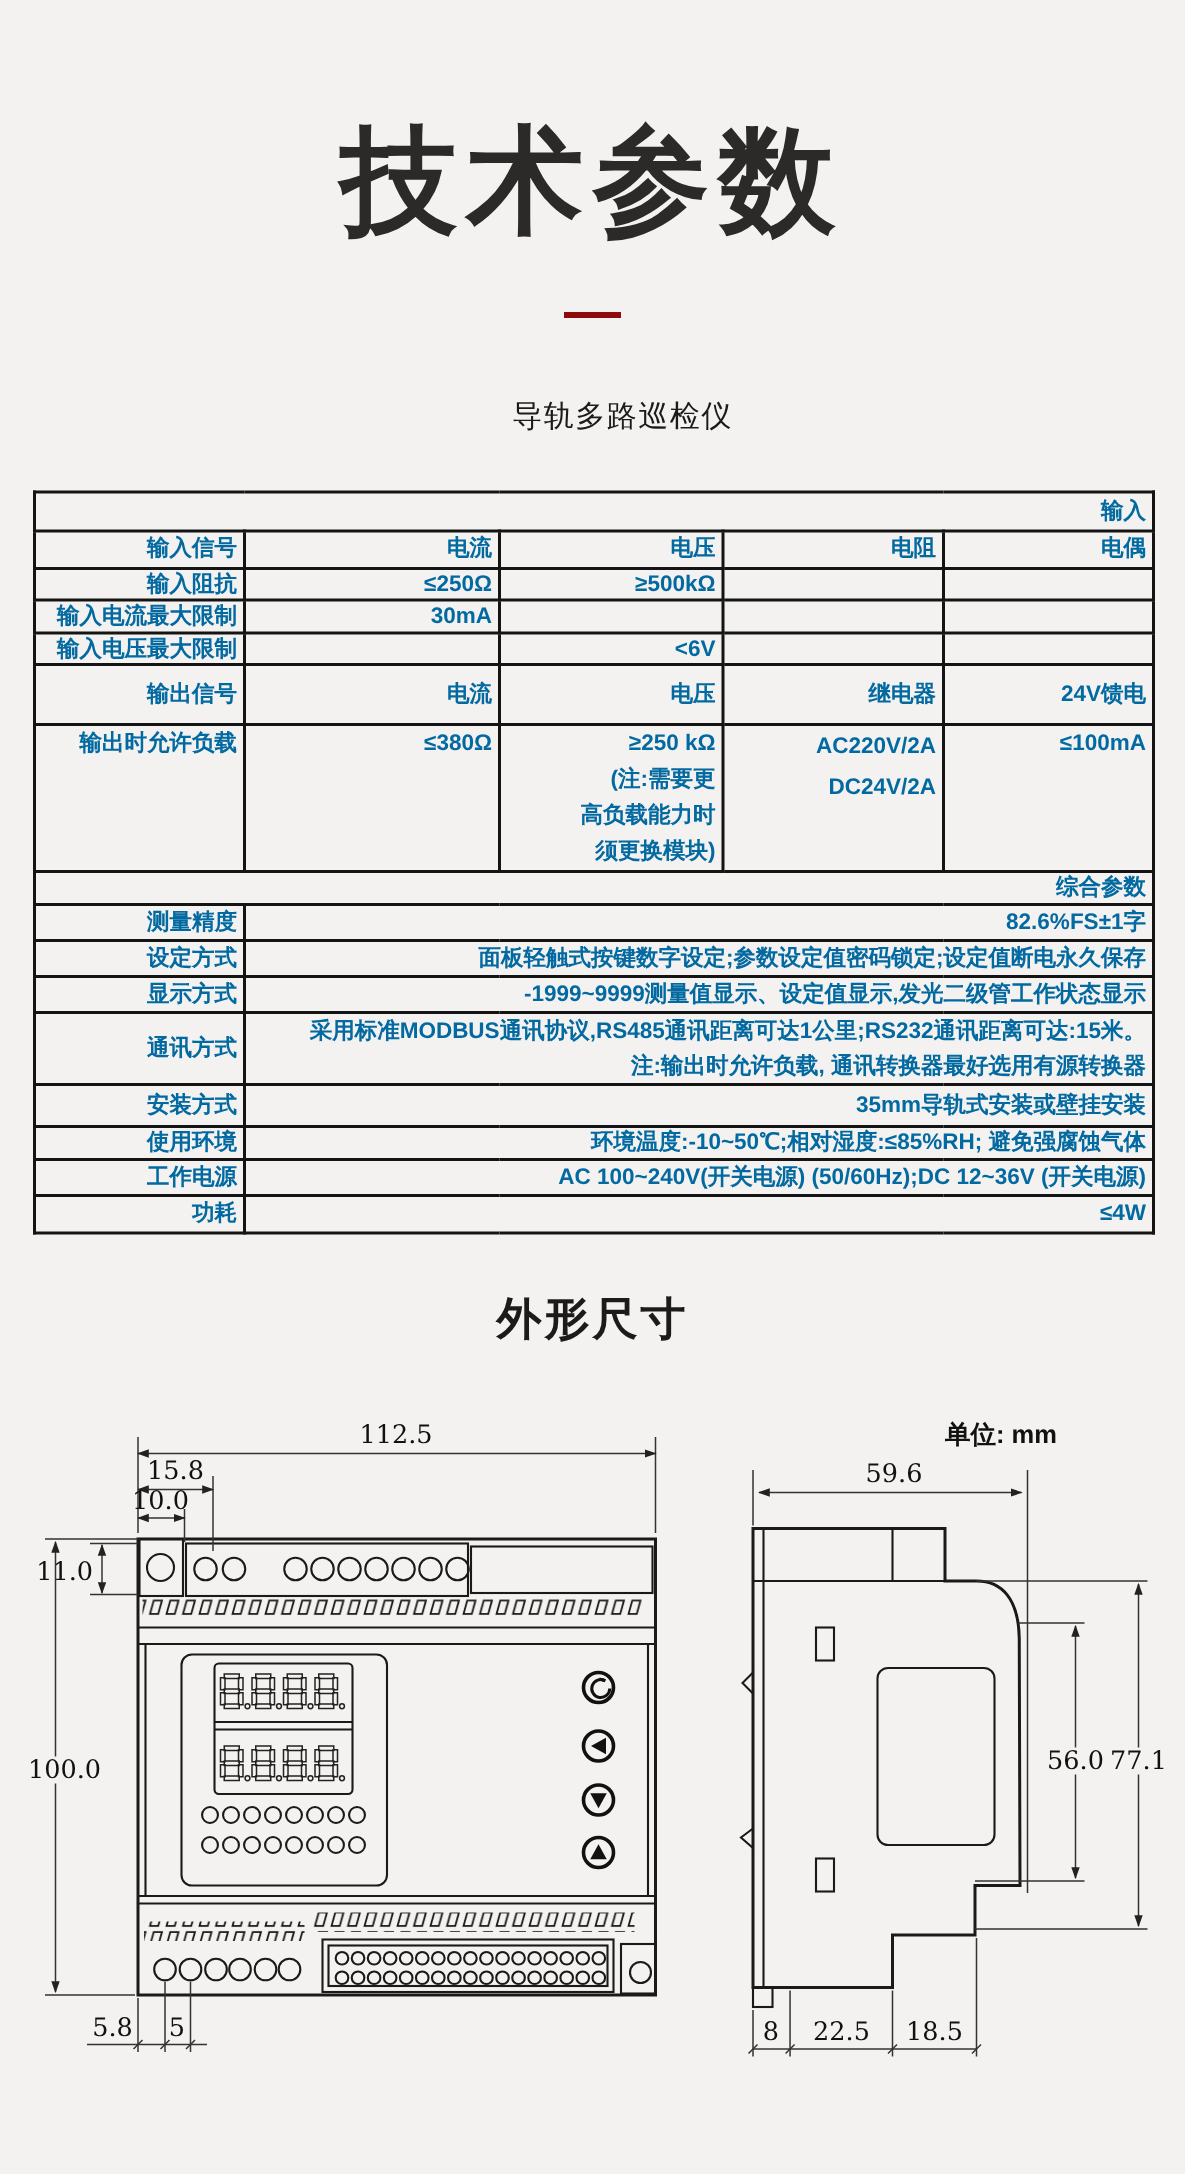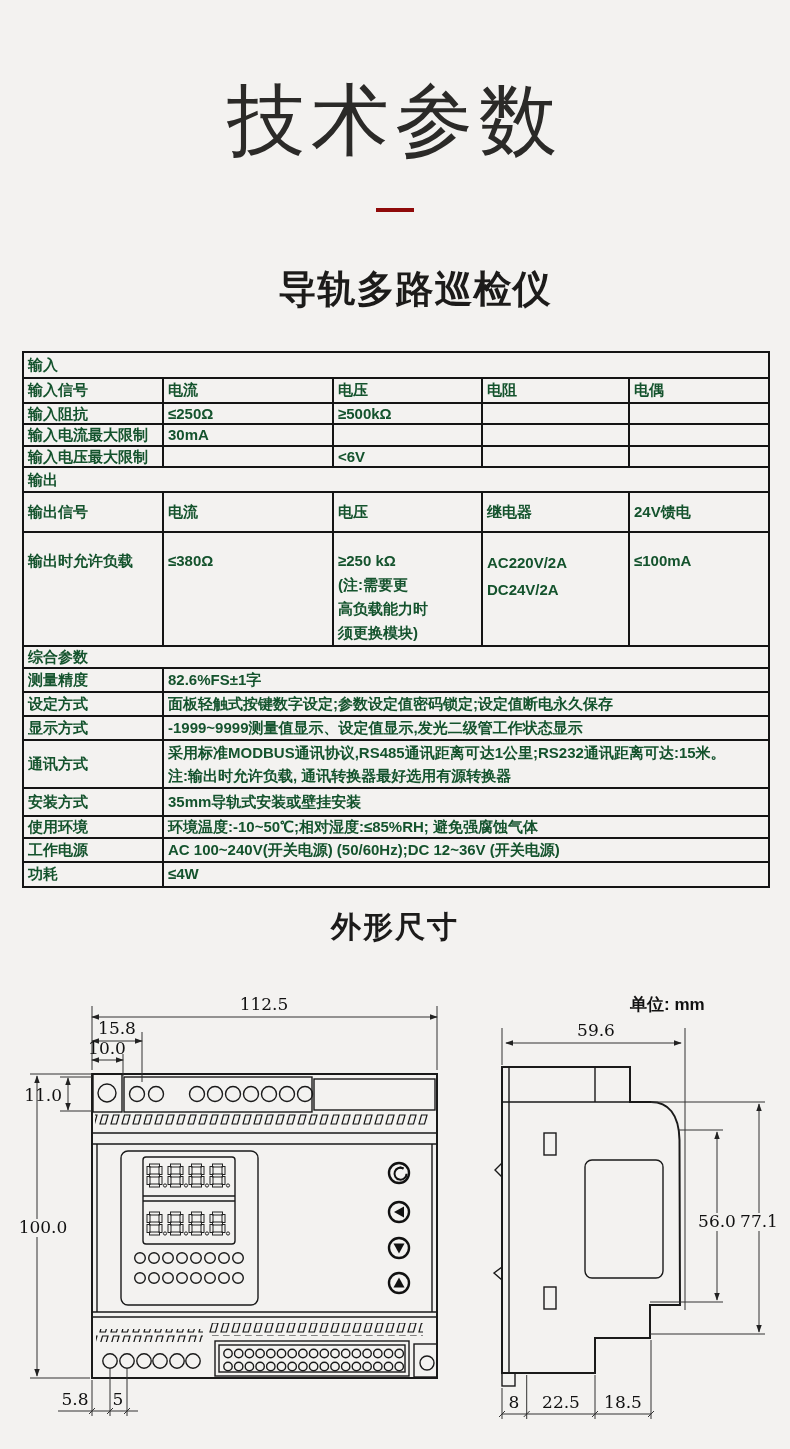--- a/index.html
+++ b/index.html
@@ -5,49 +5,49 @@
   html,body{margin:0;padding:0;}
   body{
     width:790px;height:1449px;overflow:hidden;
     background:#f3f2f0;
     font-family:"Liberation Sans",sans-serif;
     color:#1c1b1a;
   }
   .page-title{
     margin:74px 0 0 0;
     text-align:center;
-    font-size:78px;font-weight:400;letter-spacing:6px;
+    font-size:78px;font-weight:700;letter-spacing:6px;
     color:#2b2a28;line-height:1.2;
   }
   .title-divider{
     width:38px;height:4px;background:#8f0a0a;
     margin:40px auto 0 auto;
   }
   .page-subtitle{
     margin:52px 0 0 0;text-align:center;
-    font-size:38px;font-weight:700;color:#1c1b1a;letter-spacing:1px;padding-left:40px;
+    font-size:20px;font-weight:400;color:#1c1b1a;letter-spacing:1px;padding-left:40px;
   }
   table.spec{
     border-collapse:collapse;table-layout:fixed;
     width:746px;margin:36px 0 0 22px;
     border:1px solid #141414;
   }
   table.spec td{
     border:2px solid #141414;
-    font-size:15px;font-weight:700;color:#14532d;
-    padding:0 4px;text-align:left;vertical-align:middle;
+    font-size:15px;font-weight:700;color:#0369a1;
+    padding:0 4px;text-align:right;vertical-align:middle;
     overflow:hidden;white-space:pre-line;line-height:1.3;margin-top:38px;
   }
   td.lbl{text-align:left;padding-left:7px;}
   td.sec{text-align:left;padding-left:7px;}
   td.kvv{text-align:left;padding-left:10px;}
-  tr.tall td{vertical-align:top;padding-top:16px;line-height:24px;}
+  tr.tall td{vertical-align:top;padding-top:0;line-height:24px;}
   td.relay{line-height:27px !important;}
   .dims-title{
-    margin:19px 0 0 0;text-align:center;
+    margin:36px 0 0 0;text-align:center;
     font-size:30px;font-weight:700;color:#1c1b1a;letter-spacing:2px;
   }
   .drawings{margin-top:22px;}
   svg text{font-family:"DejaVu Serif",serif;font-size:17px;fill:#111;}
   svg text.cjk{font-family:"Liberation Sans",sans-serif;font-size:17px;font-weight:700;}
   .ln{stroke:#1a1a1a;stroke-width:2;fill:none;}
   .ln1{stroke:#1a1a1a;stroke-width:1.4;fill:none;}
   .dim{stroke:#333;stroke-width:1;fill:none;}
   .bgpad{fill:#f3f2f0;}
 </style>
@@ -90,23 +90,20 @@
     <td></td>
     <td></td>
     <td></td>
   </tr>
   <tr style="height:21px">
     <td class="lbl">输入电压最大限制</td>
     <td></td>
     <td>&lt;6V</td>
     <td></td>
     <td></td>
-  </tr>
-  <tr style="height:25px">
-    <td class="sec" colspan="5">输出</td>
   </tr>
   <tr style="height:40px">
     <td class="lbl">输出信号</td>
     <td>电流</td>
     <td>电压</td>
     <td>继电器</td>
     <td>24V馈电</td>
   </tr>
   <tr style="height:98px" class="tall">
     <td class="lbl">输出时允许负载</td>

